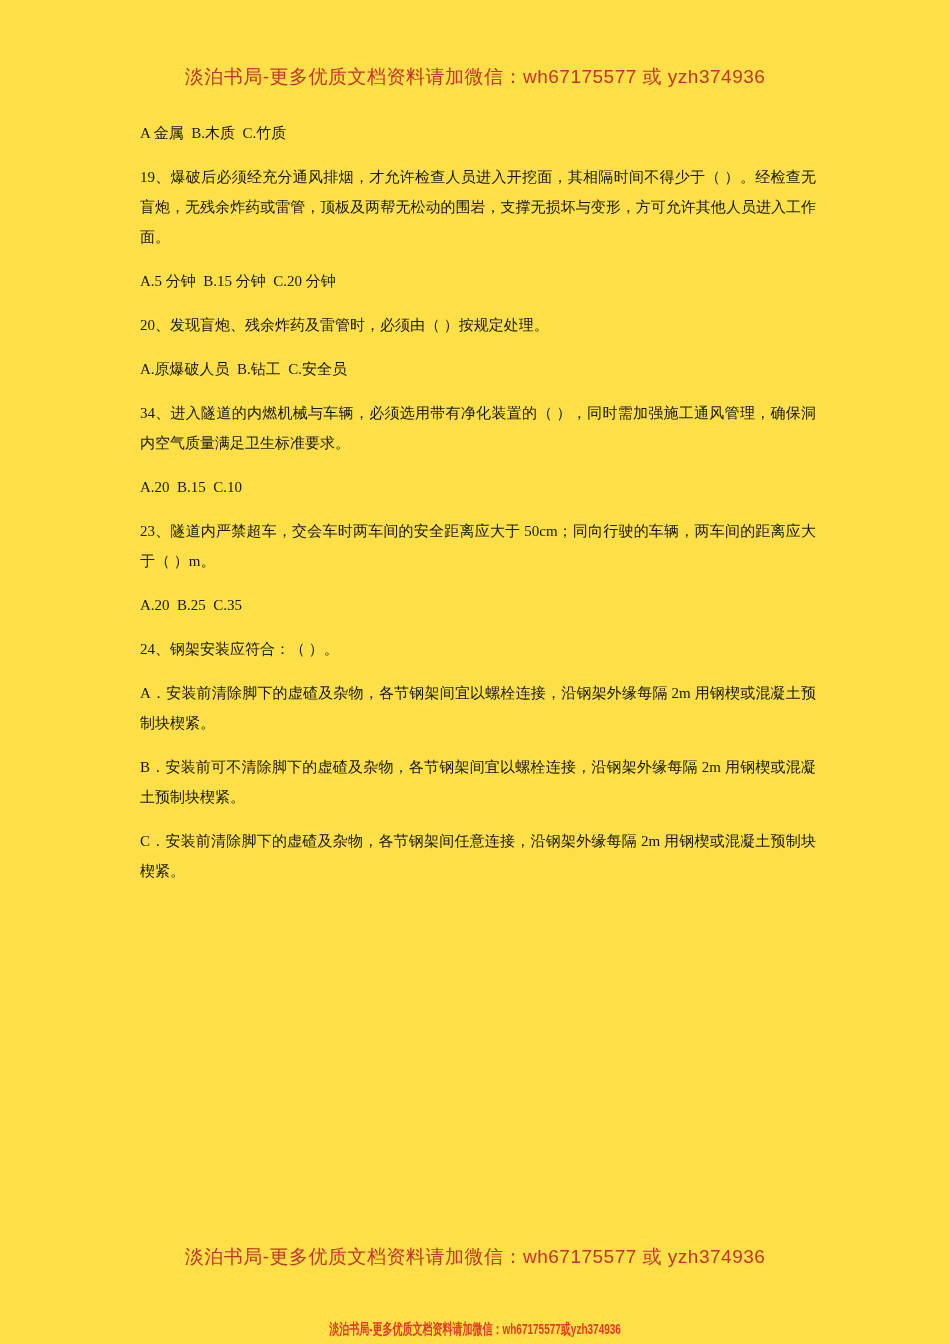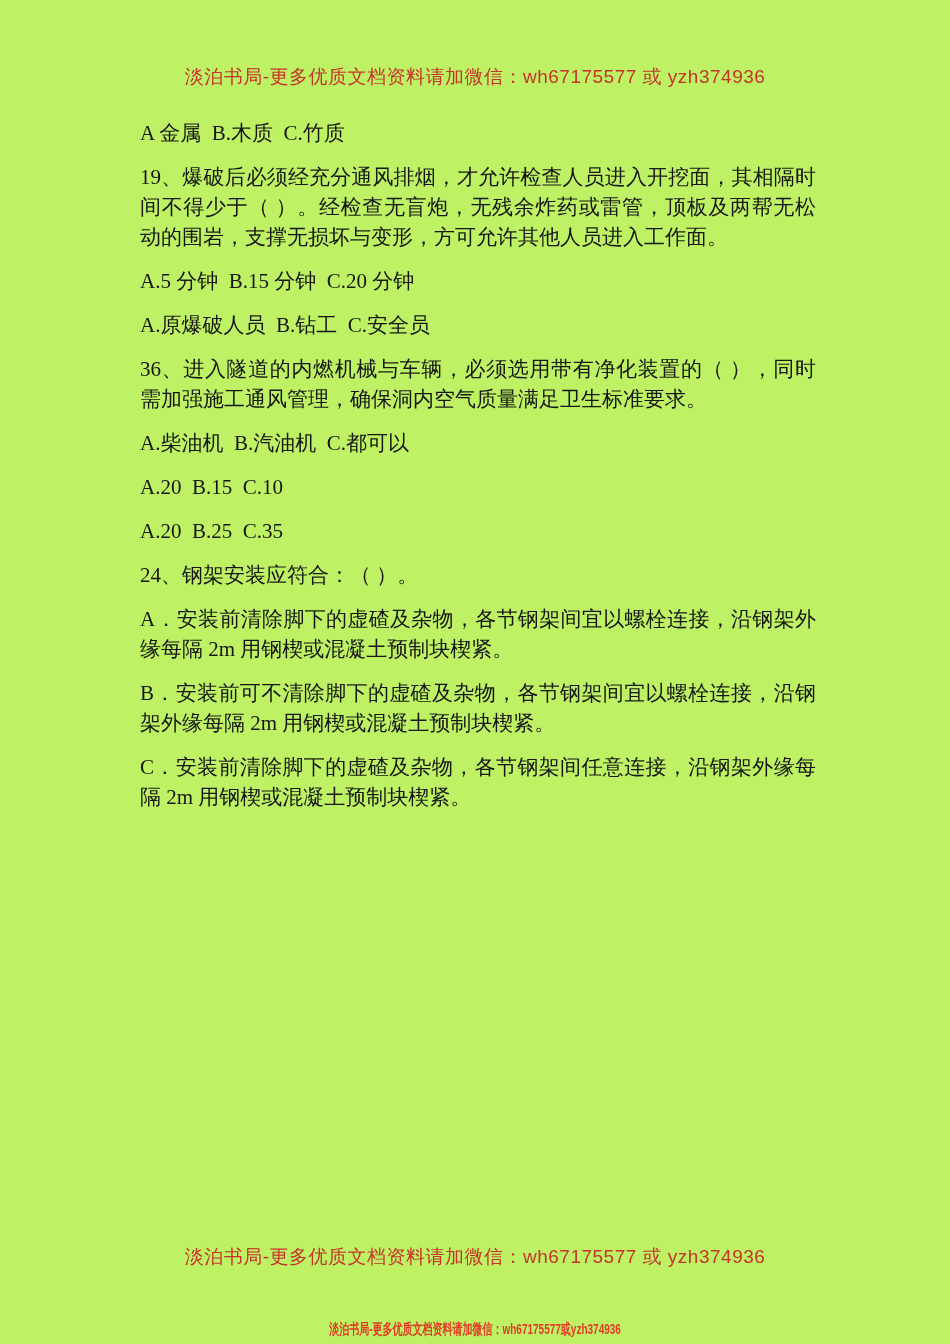--- a/index.html
+++ b/index.html
@@ -4,21 +4,21 @@
 <style>
   html, body {
     margin: 0;
     padding: 0;
     background: #ffffff;
   }
   .page {
     position: relative;
     width: 950px;
     height: 1344px;
-    background: #bef264;
+    background: #fde047;
     overflow: hidden;
     font-family: "Liberation Serif", "DejaVu Serif", serif;
   }
   .watermark {
     position: absolute;
     left: 0;
     width: 950px;
     text-align: center;
     font-family: "Liberation Sans", "DejaVu Sans", sans-serif;
     font-size: 19px;
@@ -26,21 +26,21 @@
     color: #c5342c;
   }
   .watermark.top { top: 64px; }
   .watermark.bottom { top: 1244px; }
   .content {
     position: absolute;
     top: 118px;
     left: 140px;
     width: 676px;
     color: #161616;
-    font-size: 21px;
+    font-size: 15px;
     line-height: 30px;
     text-align: justify;
   }
   .content p {
     margin: 0 0 14px 0;
     white-space: pre-wrap;
   }
   .pixel-strip {
     position: absolute;
     top: 1318px;
@@ -68,27 +68,28 @@
   <div class="watermark top">淡泊书局-更多优质文档资料请加微信：wh67175577 或 yzh374936</div>
 
   <div class="content">
 
     <p>A 金属  B.木质  C.竹质</p>
 
 
     <p>19、爆破后必须经充分通风排烟，才允许检查人员进入开挖面，其相隔时间不得少于（ ）。经检查无盲炮，无残余炸药或雷管，顶板及两帮无松动的围岩，支撑无损坏与变形，方可允许其他人员进入工作面。</p>
     <p>A.5 分钟  B.15 分钟  C.20 分钟</p>
 
+    <p>20、发现盲炮、残余炸药及雷管时，必须由（ ）按规定处理。</p>
     <p>A.原爆破人员  B.钻工  C.安全员</p>
 
-    <p>36、进入隧道的内燃机械与车辆，必须选用带有净化装置的（ ），同时需加强施工通风管理，确保洞内空气质量满足卫生标准要求。</p>
-    <p>A.柴油机  B.汽油机  C.都可以</p>
+    <p>34、进入隧道的内燃机械与车辆，必须选用带有净化装置的（ ），同时需加强施工通风管理，确保洞内空气质量满足卫生标准要求。</p>
 
     <p>A.20  B.15  C.10</p>
 
+    <p>23、隧道内严禁超车，交会车时两车间的安全距离应大于 50cm；同向行驶的车辆，两车间的距离应大于（ ）m。</p>
     <p>A.20  B.25  C.35</p>
 
     <p>24、钢架安装应符合：（ ）。</p>
     <p>A．安装前清除脚下的虚碴及杂物，各节钢架间宜以螺栓连接，沿钢架外缘每隔 2m 用钢楔或混凝土预制块楔紧。</p>
     <p>B．安装前可不清除脚下的虚碴及杂物，各节钢架间宜以螺栓连接，沿钢架外缘每隔 2m 用钢楔或混凝土预制块楔紧。</p>
     <p>C．安装前清除脚下的虚碴及杂物，各节钢架间任意连接，沿钢架外缘每隔 2m 用钢楔或混凝土预制块楔紧。</p>
 
   </div>
 
   <div class="watermark bottom">淡泊书局-更多优质文档资料请加微信：wh67175577 或 yzh374936</div>

